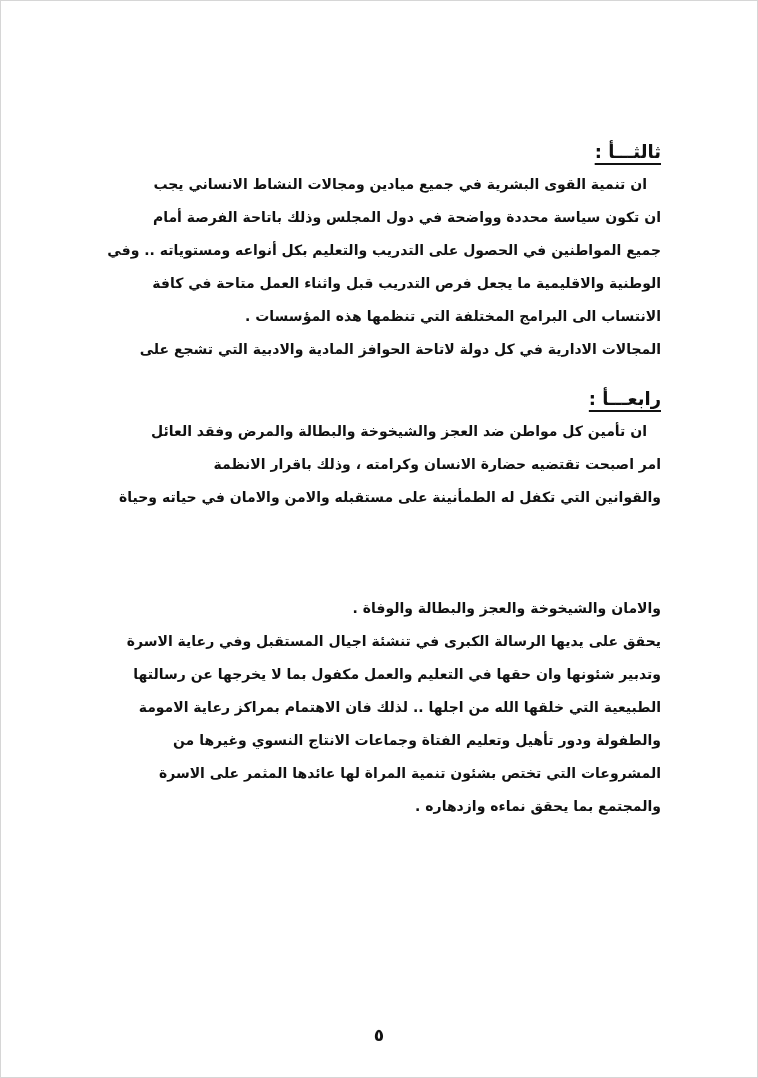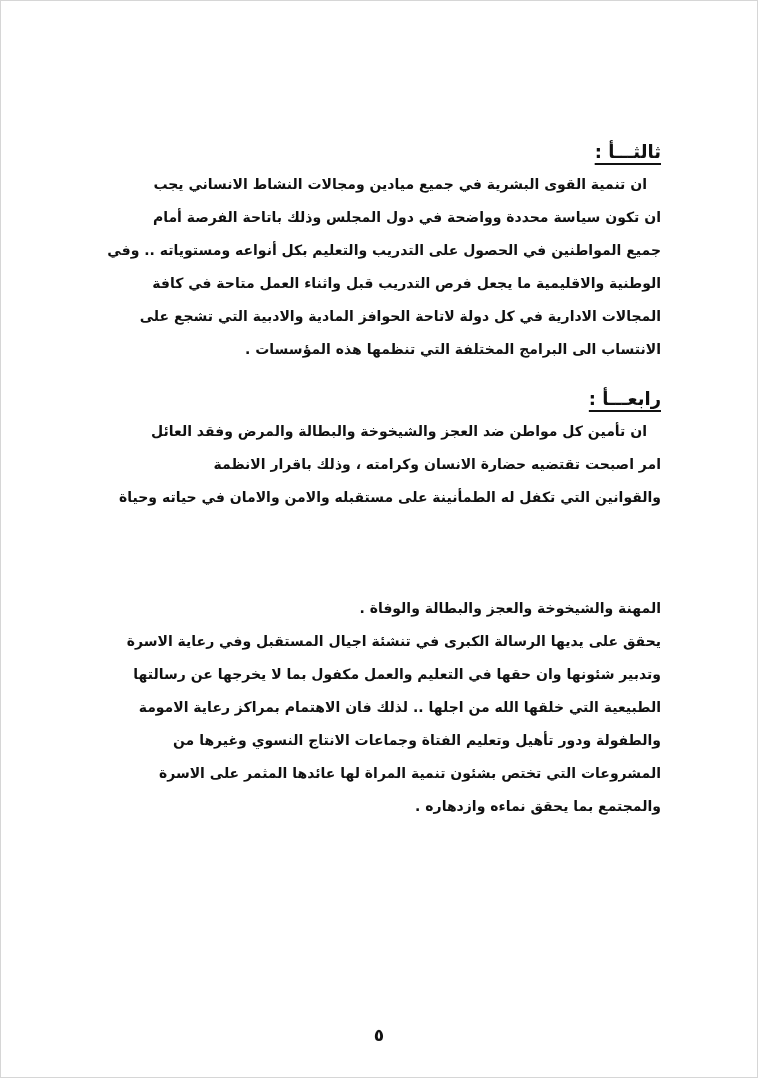--- a/index.html
+++ b/index.html
@@ -67,31 +67,31 @@
 
 <div class="page">
   <div class="content">
 
     <section>
       <h2 class="heading first-heading">ثالثـــأ :</h2>
       <p class="line indent">ان تنمية القوى البشرية في جميع ميادين ومجالات النشاط الانساني يجب</p>
       <p class="line">ان تكون سياسة محددة وواضحة في دول المجلس وذلك باتاحة الفرصة أمام</p>
       <p class="line">جميع المواطنين في الحصول على التدريب والتعليم بكل أنواعه ومستوياته .. وفي</p>
       <p class="line">الوطنية والاقليمية ما يجعل فرص التدريب قبل واثناء العمل متاحة في كافة</p>
+      <p class="line">الانتساب الى البرامج المختلفة التي تنظمها هذه المؤسسات .</p>
       <p class="line">المجالات الادارية في كل دولة لاتاحة الحوافز المادية والادبية التي تشجع على</p>
-      <p class="line">الانتساب الى البرامج المختلفة التي تنظمها هذه المؤسسات .</p>
     </section>
 
     <section>
       <h2 class="heading">رابعـــأ :</h2>
       <p class="line indent">ان تأمين كل مواطن ضد العجز والشيخوخة والبطالة والمرض وفقد العائل</p>
       <p class="line">امر اصبحت تقتضيه حضارة الانسان وكرامته ، وذلك باقرار الانظمة</p>
       <p class="line">والقوانين التي تكفل له الطمأنينة على مستقبله والامن والامان في حياته وحياة</p>
       <div class="para-gap"></div>
-      <p class="line">المهنة والشيخوخة والعجز والبطالة والوفاة .</p>
+      <p class="line">والامان والشيخوخة والعجز والبطالة والوفاة .</p>
     </section>
 
     <section>
       <p class="line">يحقق على يديها الرسالة الكبرى في تنشئة اجيال المستقبل وفي رعاية الاسرة</p>
       <p class="line">وتدبير شئونها وان حقها في التعليم والعمل مكفول بما لا يخرجها عن رسالتها</p>
       <p class="line">الطبيعية التي خلقها الله من اجلها .. لذلك فان الاهتمام بمراكز رعاية الامومة</p>
       <p class="line">والطفولة ودور تأهيل وتعليم الفتاة وجماعات الانتاج النسوي وغيرها من</p>
       <p class="line">المشروعات التي تختص بشئون تنمية المراة لها عائدها المثمر على الاسرة</p>
       <p class="line">والمجتمع بما يحقق نماءه وازدهاره .</p>
     </section>

